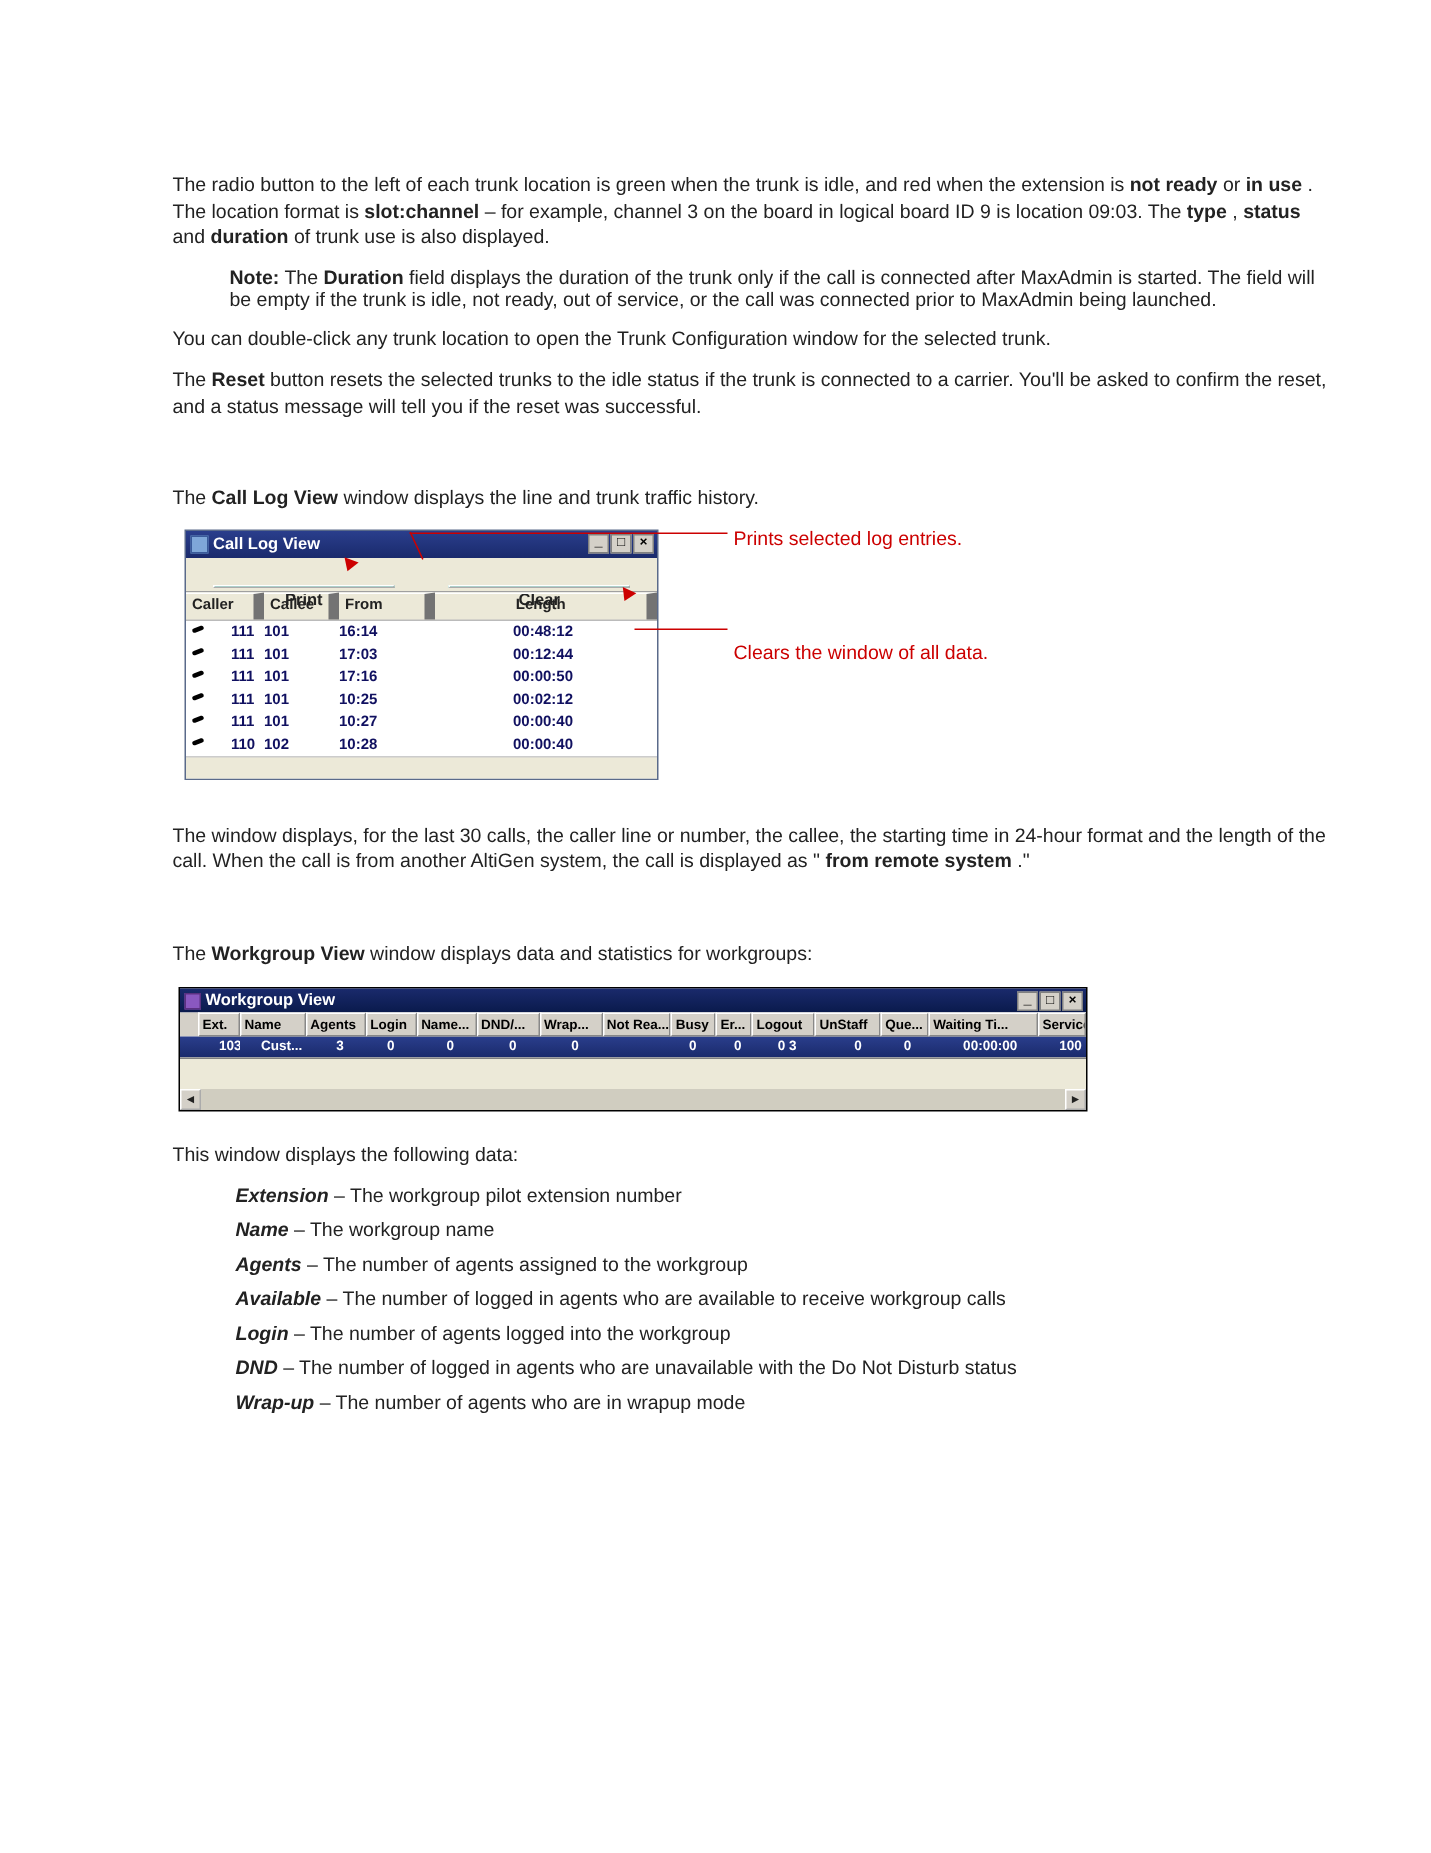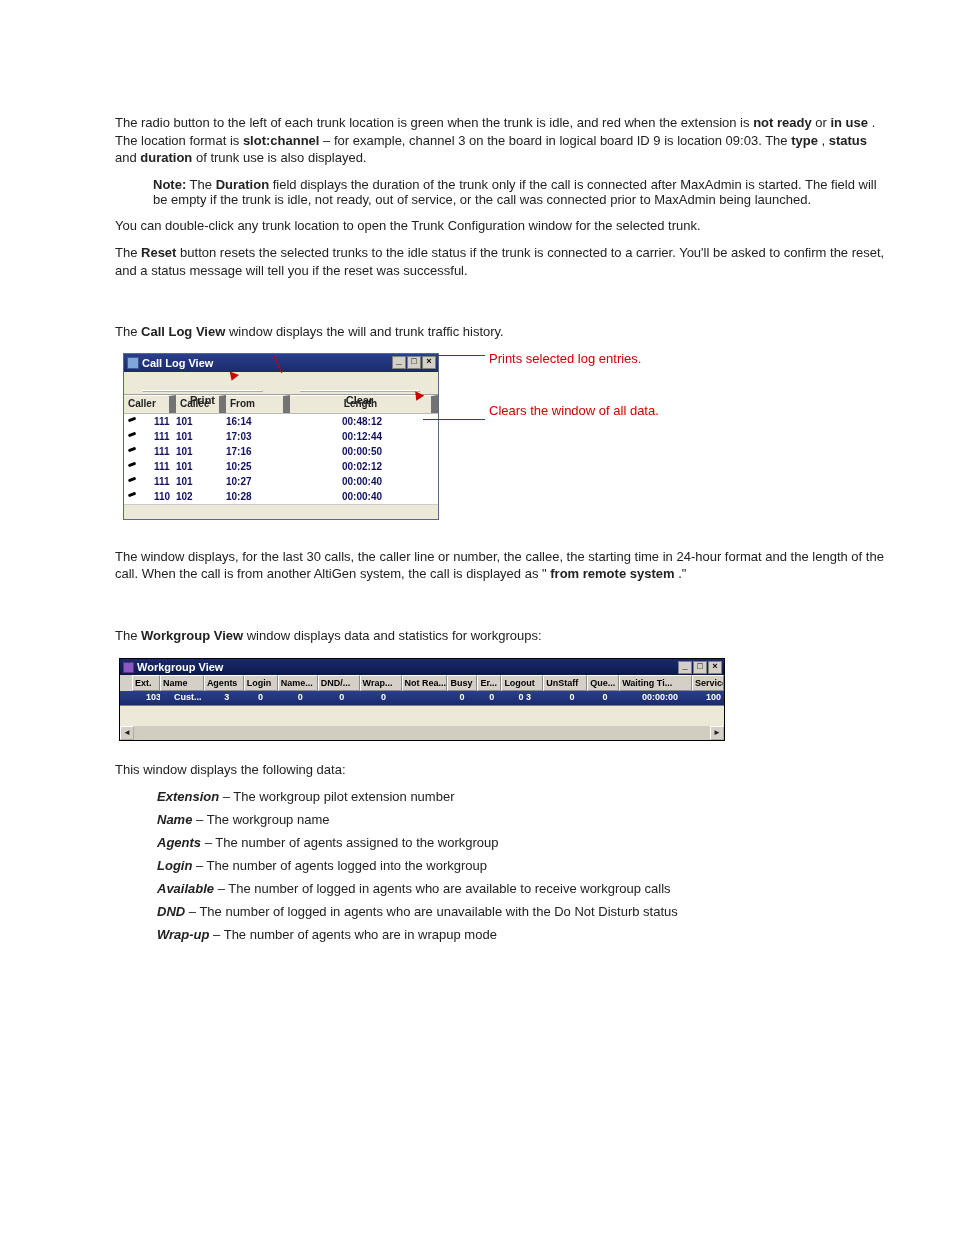--- a/index.html
+++ b/index.html
@@ -126,21 +126,21 @@
   
   .screenshot-wrap {
     display:flex;
     align-items:flex-start;
     gap: 50px;
     margin: 12px 0 28px 8px;
     position:relative;
   }
   .annot { position:relative; width:200px; font-size:13px; color:#c00; }
   .annot-line1 { position:absolute; top:-2px; left:0; }
-  .annot-line2 { position:absolute; top:50px; left:0; }
+  .annot-line2 { position:absolute; top:74px; left:0; }
   .arrow-red {
     position:absolute;
     width:0;height:0;
     border-left:5px solid transparent;
     border-right:5px solid transparent;
     border-top:8px solid #c00;
   }
   .line-red {
     position:absolute;
     background:#c00;
@@ -277,21 +277,21 @@
   <span>The </span>
   <span class="bold">Reset</span>
   <span> button resets the selected trunks to the idle status if the trunk is connected to a carrier. You'll be asked to confirm the reset, and a status message will tell you if the reset was successful.</span>
 </p>
 
 <div class="section-gap"></div>
 
 <p>
   <span>The </span>
   <span class="bold">Call Log View</span>
-  <span> window displays the will and trunk traffic history.</span>
+  <span> window displays the line and trunk traffic history.</span>
 </p>
 
 <div class="screenshot-wrap">
 
   <div class="line-red" style="top:2px;left:150px;width:212px;"></div>
   <div class="line-red" style="top:2px;left:150px;width:1px;height:20px;transform:rotate(-25deg);transform-origin:top left;"></div>
   <div class="arrow-red" style="top:20px;left:105px;transform:rotate(20deg);"></div>
   <div class="line-red" style="top:66px;left:300px;width:62px;"></div>
   <div class="arrow-red" style="top:40px;left:290px;transform:rotate(25deg);"></div>
 
@@ -448,19 +448,19 @@
     <div class="wg-scroll-btn">►</div>
   </div>
 </div>
 
 <p>This window displays the following data:</p>
 
 <ul class="deflist" id="deflist">
       <li><span class="term">Extension</span><span> – The workgroup pilot extension number</span></li>
       <li><span class="term">Name</span><span> – The workgroup name</span></li>
       <li><span class="term">Agents</span><span> – The number of agents assigned to the workgroup</span></li>
+      <li><span class="term">Available</span><span> – The number of logged in agents who are available to receive workgroup calls</span></li>
       <li><span class="term">Login</span><span> – The number of agents logged into the workgroup</span></li>
-      <li><span class="term">Available</span><span> – The number of logged in agents who are available to receive workgroup calls</span></li>
       <li><span class="term">DND</span><span> – The number of logged in agents who are unavailable with the Do Not Disturb status</span></li>
       <li><span class="term">Wrap-up</span><span> – The number of agents who are in wrapup mode</span></li>
     </ul>
 
 </div>
 
 </body></html>

